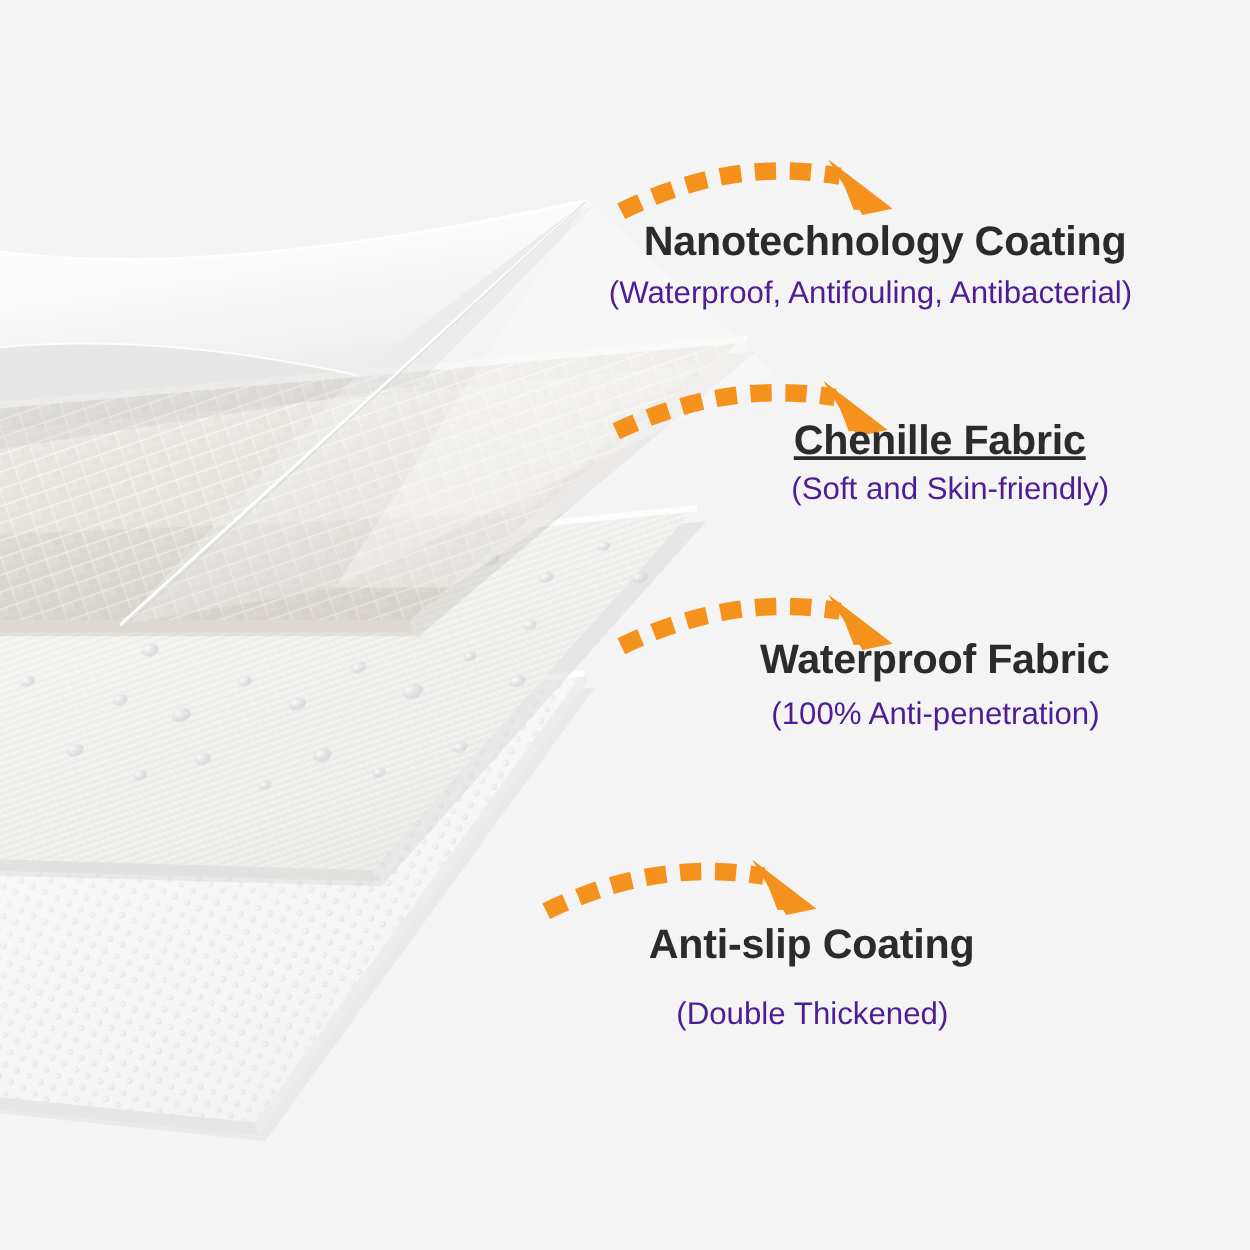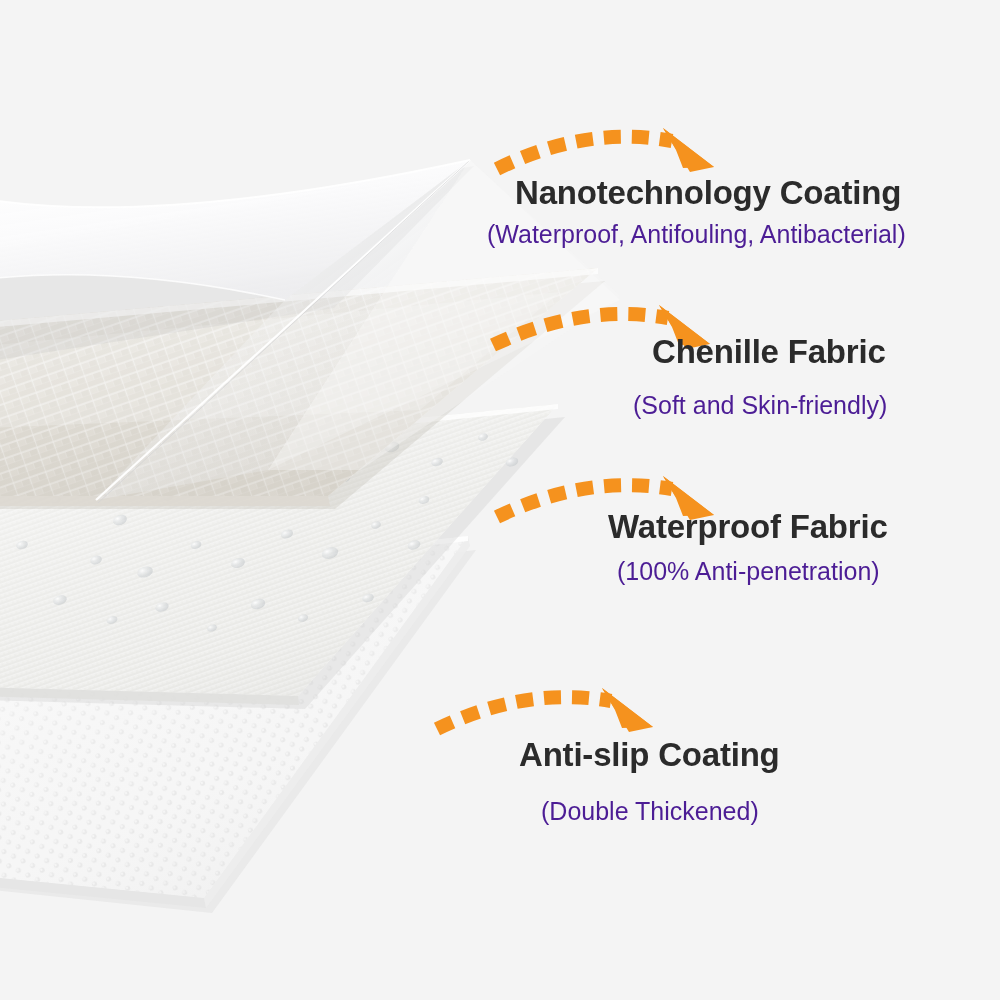--- a/index.html
+++ b/index.html
@@ -26,22 +26,22 @@
   .anno-sub{
     position:absolute;
     font-size:25px;
     font-weight:400;
     color:#4c1d95;
     white-space:nowrap;
     line-height:1;
   }
   .a1-title{left:515px;top:176px;}
   .a1-sub{left:487px;top:222px;}
-  .a2-title{left:652px;top:335px;}
-  .a2-sub{left:633px;top:393px;}
+  .a2-title{left:635px;top:335px;text-decoration:underline;}
+  .a2-sub{left:633px;top:379px;}
   .a3-title{left:608px;top:510px;}
   .a3-sub{left:617px;top:559px;}
   .a4-title{left:519px;top:738px;}
   .a4-sub{left:541px;top:787px;margin-top:12px;}
 </style>
 </head>
 <body style="background: rgb(244, 244, 244);">
 
 <div id="stage">
 

